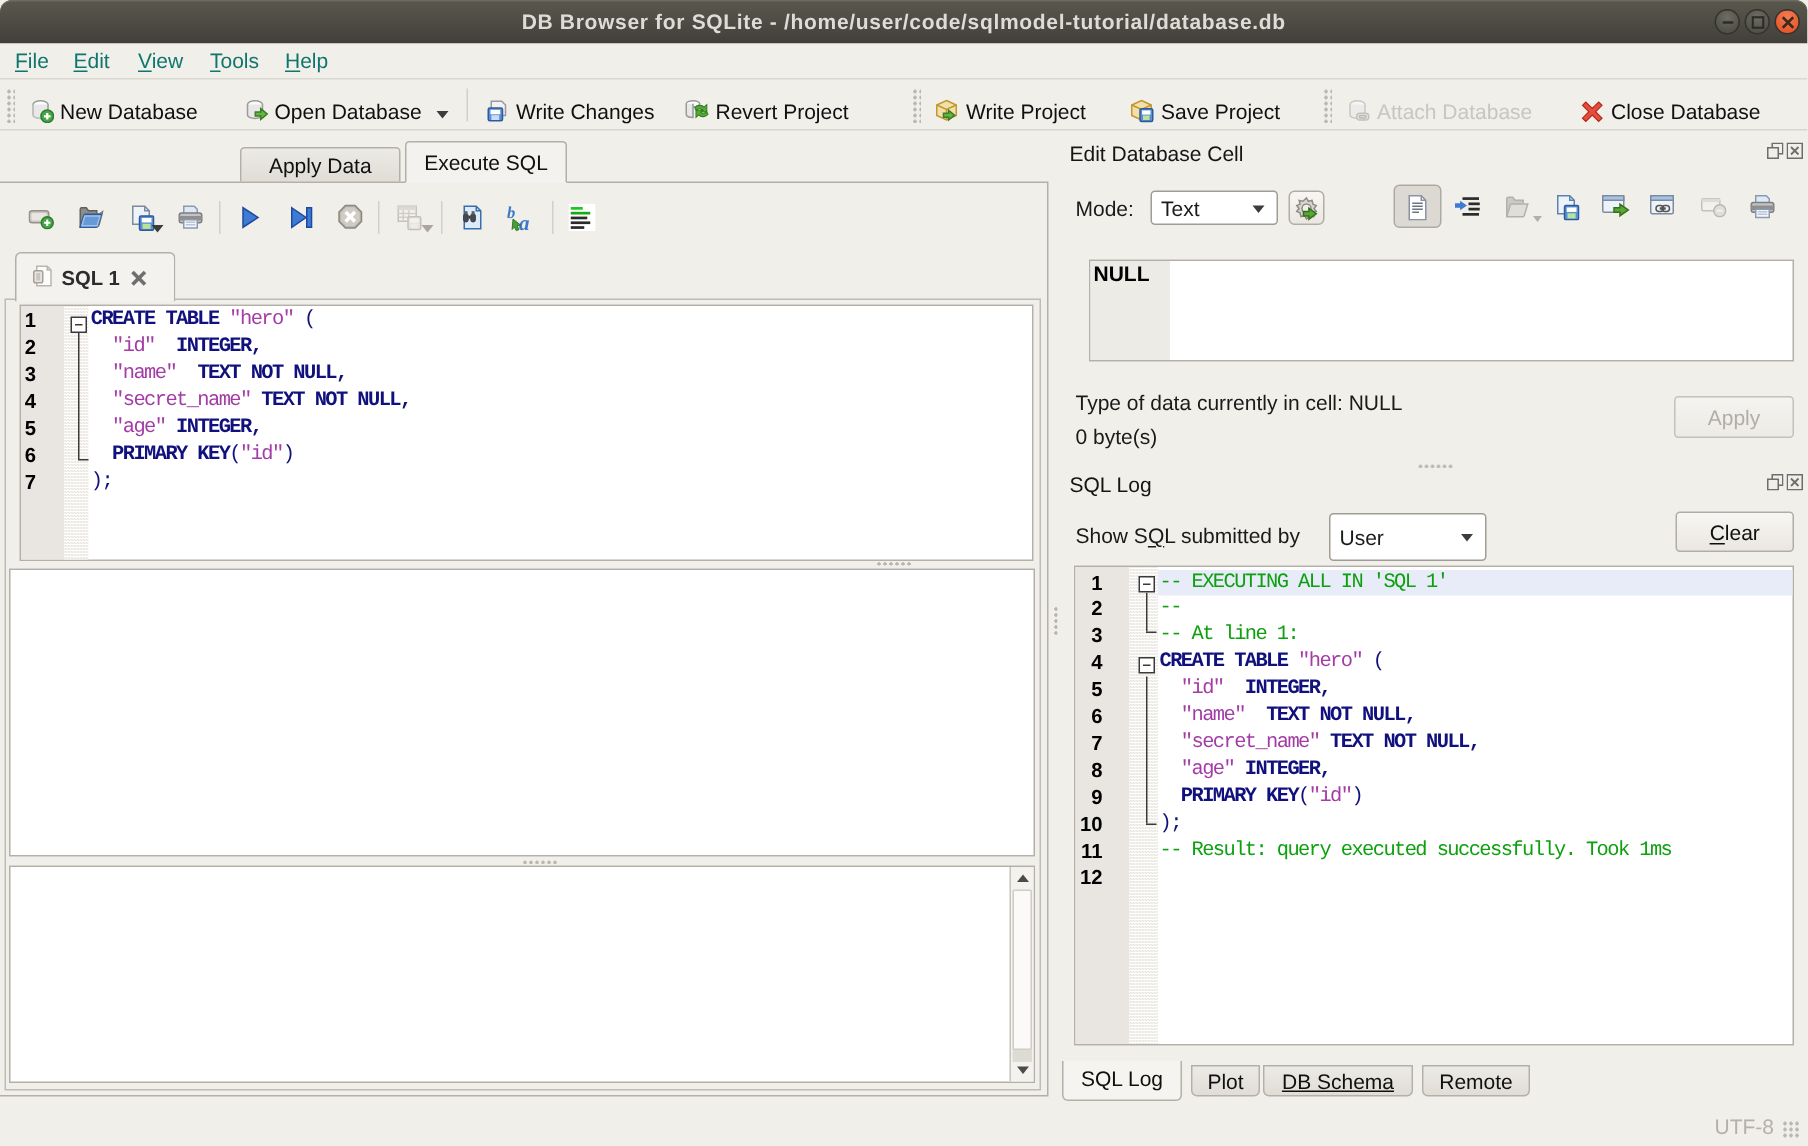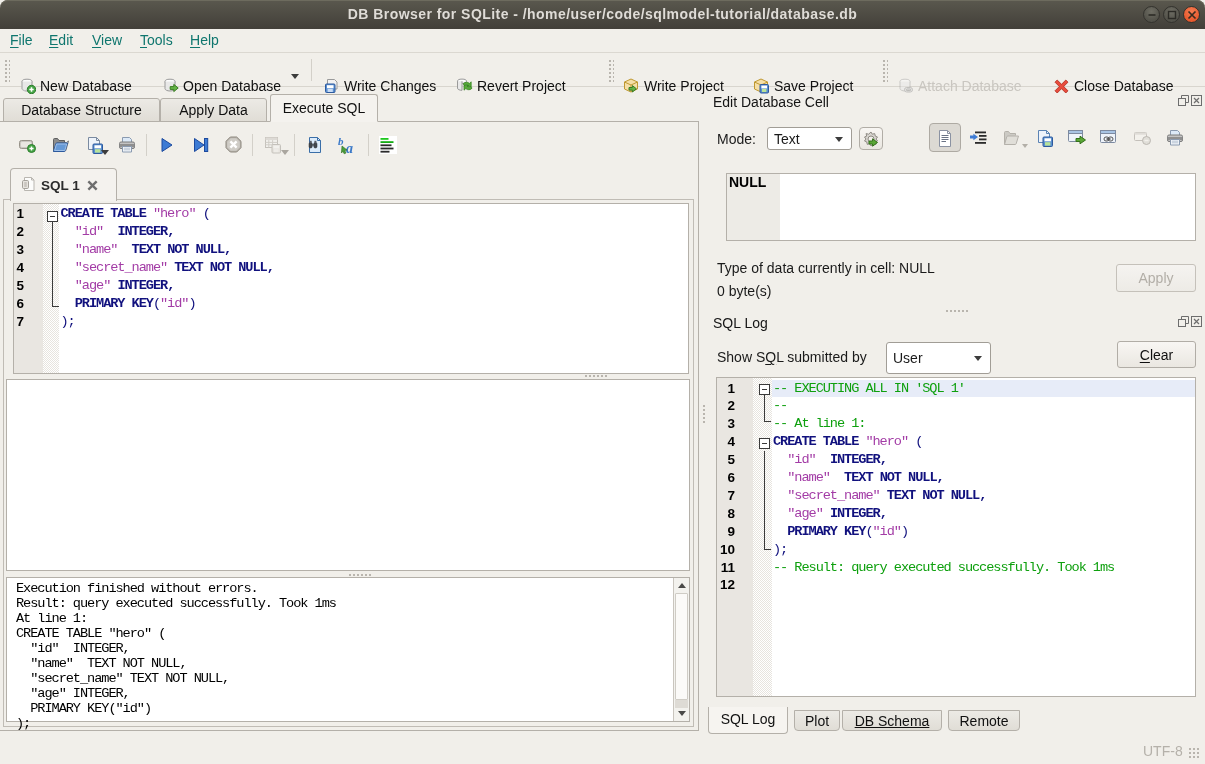--- a/index.html
+++ b/index.html
@@ -15,21 +15,21 @@
 #btnclose{background:radial-gradient(circle at 50% 30%,#f57c52,#e85a2e 70%);}
 .winbtn svg{position:absolute;left:2px;top:2px;}
 
 #menubar{position:absolute;left:0;top:29px;width:1205px;height:24px;background:#f1efea;
  border-bottom:1px solid #dbd8d1;}
 #menubar span{position:absolute;top:3px;color:#0f766e;}
 u{text-decoration:underline;text-underline-offset:2px;}
 
 #toolbar{position:absolute;left:0;top:54px;width:1205px;height:33px;background:#f1efea;
  border-bottom:1px solid #d8d5ce;}
-.tbitem{position:absolute;top:16px;height:32px;display:flex;align-items:center;gap:4px;color:#101010;}
+.tbitem{position:absolute;top:4px;height:32px;display:flex;align-items:center;gap:4px;color:#101010;}
 .tbsep{position:absolute;top:5px;width:1px;height:22px;background:#d3d0c9;}
 .handle{position:absolute;background-image:radial-gradient(circle,#b9b5ae 1px,transparent 1.3px);
  background-size:4px 4px;background-position:0 0;}
 
 .mtab{position:absolute;border:1px solid #b4b0a9;background:linear-gradient(#eceae5,#e0ddd6);
  border-radius:3px 3px 0 0;text-align:center;color:#101010;}
 .mtab.active{background:#f4f2ee;z-index:3;border-bottom:1px solid #f4f2ee;}
 .btab{position:absolute;border:1px solid #b4b0a9;background:linear-gradient(#eceae5,#e0ddd6);
  border-radius:0 0 4px 4px;text-align:center;color:#101010;}
 .btab.active{background:#f6f4f0;border-top:none;}
@@ -158,21 +158,20 @@
     </div>
   <div class="tbitem" style="left:1053px;">
       <svg width="17" height="16" viewBox="0 0 17 16">
         <path d="M2 4.2L4.2 2l4.3 4.3L12.8 2 15 4.2l-4.3 4.3 4.3 4.3-2.2 2.2-4.3-4.3-4.3 4.3L2 12.8l4.3-4.3z" fill="#e84c3d" stroke="#b02a1c" stroke-width="0.8"></path>
       </svg>
       <span>Close Database</span>
     </div>
 </div>
 
 <div id="maintabs" style="position:absolute;left:0;top:87px;width:1205px;height:35px;">
-  <div class="mtab" style="left:3px;top:11px;width:157px;height:24px;line-height:23px;">Database Structure</div>
   <div class="mtab" style="left:160px;top:11px;width:107px;height:24px;line-height:23px;">Apply Data</div>
   <div class="mtab active" style="left:270px;top:7px;width:108px;height:28px;line-height:27px;">Execute SQL</div>
 </div>
 
 <div id="leftframe">
 <div style="position:absolute;left:3px;top:77px;width:691px;height:528px;border:1px solid #c0bcb5;"></div>
 
 <div id="sqltoolbar" style="position:absolute;left:0;top:0;width:698px;height:45px;">
 
   <svg style="position:absolute;left:19px;top:17.0px;" width="17" height="14" viewBox="0 0 17 14">
@@ -285,30 +284,20 @@
   <span class="id">"name"</span>  <span class="kw">TEXT NOT NULL,</span>
   <span class="id">"secret_name"</span> <span class="kw">TEXT NOT NULL,</span>
   <span class="id">"age"</span> <span class="kw">INTEGER,</span>
   <span class="kw">PRIMARY KEY</span><span class="pt">(</span><span class="id">"id"</span><span class="pt">)</span>
 <span class="pt">);</span></pre>
 </div>
 
 <div class="box" id="results" style="left:6px;top:257px;width:684px;height:192px;background:#fff;"></div>
 
 <div class="box" id="output" style="left:6px;top:455px;width:684px;height:145px;">
-  <pre style="position:absolute;left:9px;top:2.5px;line-height:15px;color:#000;">Execution finished without errors.
-Result: query executed successfully. Took 1ms
-At line 1:
-CREATE TABLE "hero" (
-  "id"  INTEGER,
-  "name"  TEXT NOT NULL,
-  "secret_name" TEXT NOT NULL,
-  "age" INTEGER,
-  PRIMARY KEY("id")
-);</pre>
 
   <div style="position:absolute;right:0;top:0;width:16px;height:100%;background:#f3f2ee;border-left:1px solid #c9c5be;">
     <div style="position:absolute;left:0;top:0;width:100%;height:15px;">
           <div style="position:absolute;left:4px;top:5px;width:0;height:0;border-left:4px solid transparent;border-right:4px solid transparent;border-bottom:5px solid #4a4a48;"></div>
         </div>
     <div style="position:absolute;left:1px;top:15px;width:13px;height:107px;background:#fbfaf8;border:1px solid #cfccc5;border-radius:1px;"></div>
     <div style="position:absolute;left:1px;top:122px;width:13px;height:8px;background:#dedbd5;"></div>
     <div style="position:absolute;left:0;bottom:0;width:100%;height:15px;">
           <div style="position:absolute;left:4px;bottom:5px;width:0;height:0;border-left:4px solid transparent;border-right:4px solid transparent;border-top:5px solid #4a4a48;"></div>
         </div>

